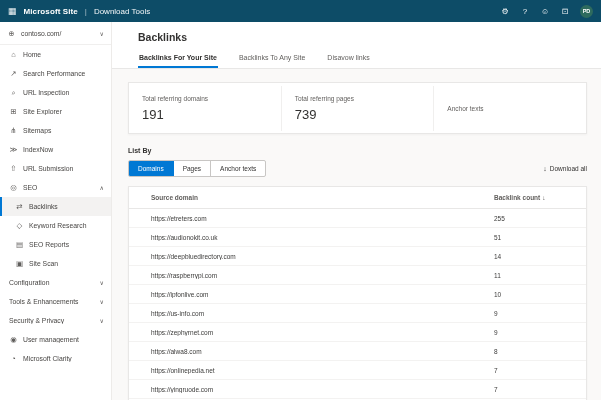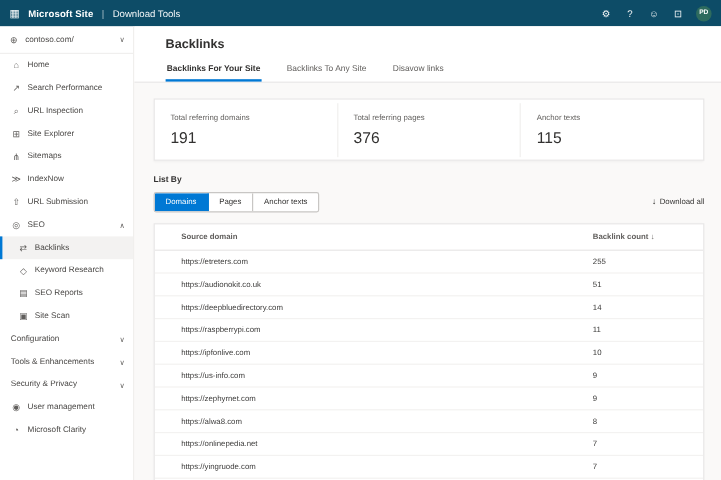--- a/index.html
+++ b/index.html
@@ -195,25 +195,24 @@
       </div>
     </div>
 
     <section class="stats-card">
       <div class="stat">
         <div class="stat-label">Total referring domains</div>
         <div class="stat-value">191</div>
       </div>
       <div class="stat">
         <div class="stat-label">Total referring pages</div>
-        <div class="stat-value">376</div>
+        <div class="stat-value">739</div>
       </div>
       <div class="stat">
         <div class="stat-label">Anchor texts</div>
-        <div class="stat-value">115</div>
       </div>
     </section>
 
     <section class="listby-wrap">
       <div class="listby-label">List By</div>
       <div class="listby-row">
         <div class="segmented">
           <span class="seg-opt active">Domains</span>
           <span class="seg-opt">Pages</span>
           <span class="seg-opt">Anchor texts</span>

